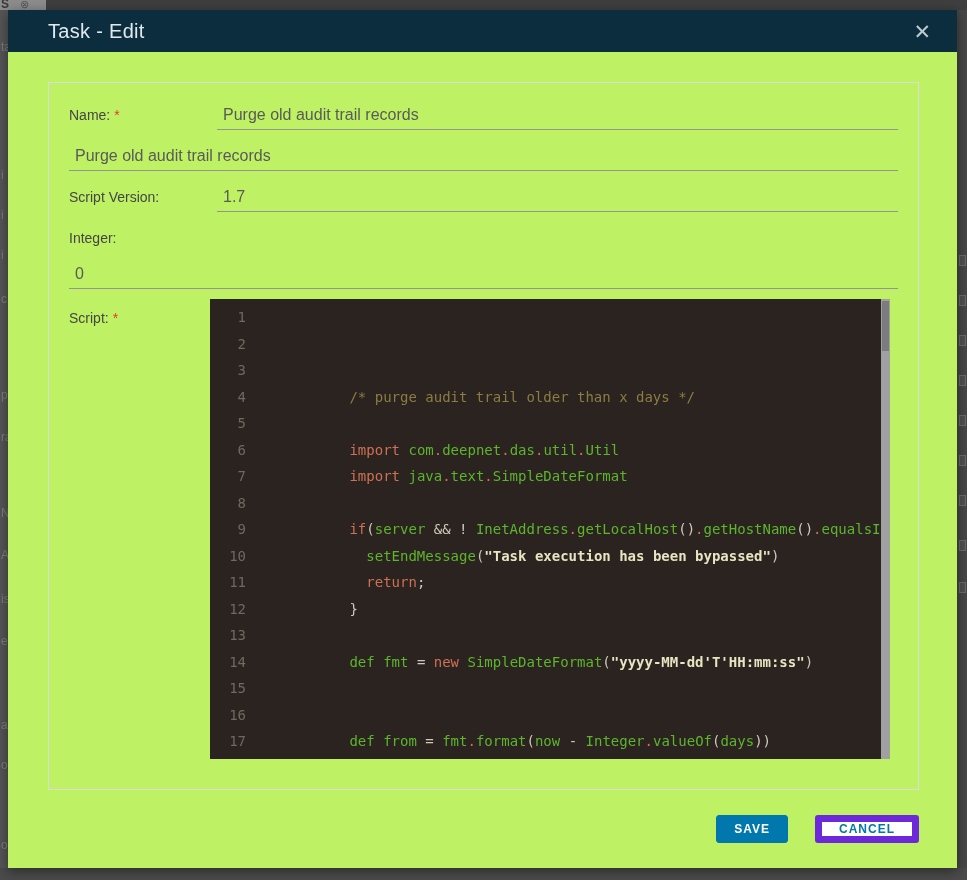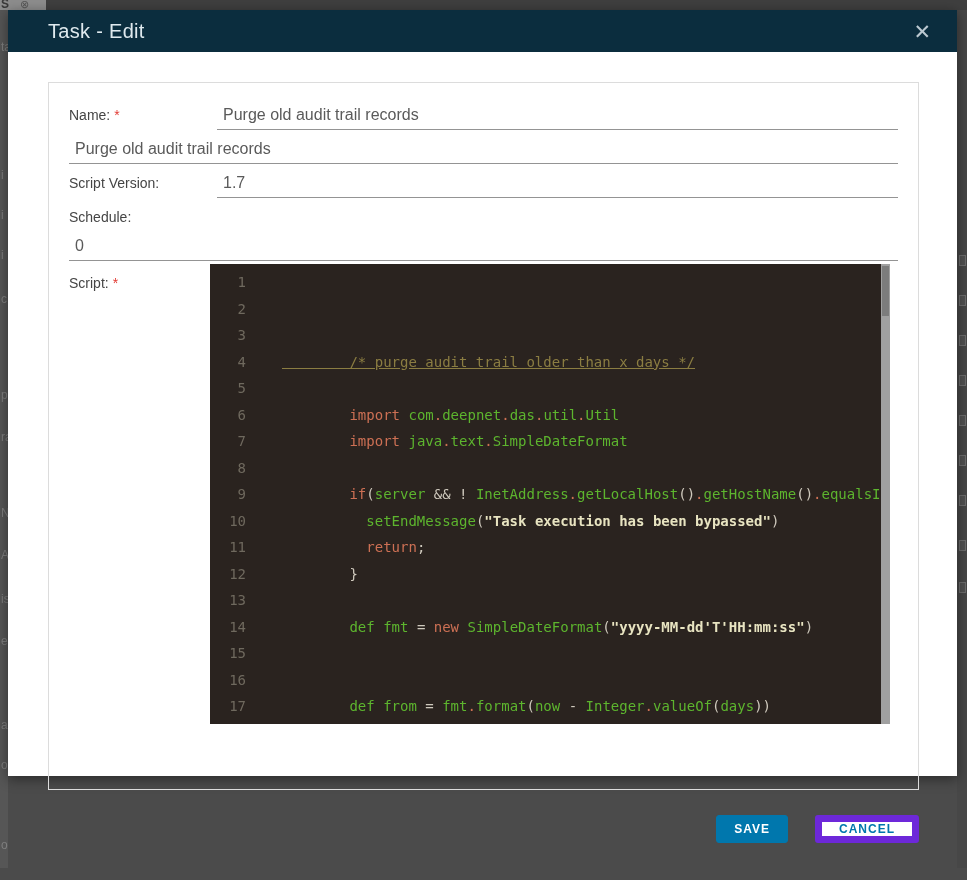--- a/index.html
+++ b/index.html
@@ -10,30 +10,30 @@
   .bg-topstrip { position:absolute; top:0; left:0; width:967px; height:10px; background:#3f3f3f; }
   .bg-topstrip-left { position:absolute; top:0; left:0; width:46px; height:10px; background:#8d8d8d; overflow:hidden; }
   .bg-top-s { position:absolute; top:-3px; left:1px; font-size:12px; color:#3a3a3a; font-weight:bold; }
   .bg-top-x { position:absolute; top:-2px; left:20px; font-size:11px; color:#555; }
   .bg-leftstrip { position:absolute; top:10px; left:0; width:8px; height:858px; background:#565656; overflow:hidden; }
   .bg-rightstrip { position:absolute; top:10px; right:0; width:10px; height:858px; background:#474747; overflow:hidden; }
   .bg-frag { position:absolute; left:1px; font-size:12px; color:#7e7e7e; }
   .bg-notch { position:absolute; left:2px; width:7px; height:11px; border:1px solid #6d6d6d; background:#515151; }
 
   
-  .modal { position:absolute; left:8px; top:10px; width:949px; height:766px; background:#ffffff;
+  .modal { position:absolute; left:8px; top:10px; width:949px; height:858px; background:#bef264;
            box-shadow:0 3px 12px rgba(0,0,0,.45); }
   .modal-header { height:42px; background:#0b2d3e; display:flex; align-items:center; padding:0 26px 0 40px; }
   .modal-title { color:#dfe9ee; font-size:20px; font-weight:300; letter-spacing:.3px; }
   .modal-close { margin-left:auto; color:#bcc9d1; font-size:21px; line-height:1; cursor:pointer; font-weight:300; }
 
   .modal-body { padding:30px 38px 0 40px; }
   .card { border:1px solid #dcdcdc; height:708px; padding:16px 20px 0 20px; }
 
-  .row { display:flex; align-items:flex-start; margin-bottom:3px; }
+  .row { display:flex; align-items:flex-start; margin-bottom:10px; }
   .lbl { width:148px; flex-shrink:0; font-size:14px; color:#454545; padding-top:7px; line-height:19px; }
   .lbl .wrap { display:inline-block; max-width:92px; }
   .req { color:#e23b34; margin-left:4px; }
   .field { flex:1; display:flex; align-items:center; }
   input.uline { width:100%; border:none; border-bottom:1px solid #949494; background:transparent; outline:none;
                 font-family:"Liberation Sans", sans-serif; font-size:16px; color:#5a5a5a; padding:7px 0 5px 6px; }
   .edit-btn { width:46px; height:30px; margin-left:10px; background:#0077ad; border:none; border-radius:3px;
               display:flex; align-items:center; justify-content:center; cursor:pointer; flex-shrink:0; }
   .row-check { margin:9px 0 10px 0; min-height:44px; }
   .checkbox { width:17px; height:17px; background:#0077ad; border-radius:3px; color:#fff; font-size:12px;
@@ -44,21 +44,21 @@
   .editor { width:680px; height:460px; background:#2a231f; position:relative; overflow:hidden; margin-left:-7px;
             font-family:"DejaVu Sans Mono", monospace; font-size:14px; line-height:26.5px; cursor:text; }
   .code { padding-top:5px; }
   .cl { display:flex; white-space:pre; }
   .ln { width:26px; margin-left:10px; text-align:right; color:#6f695e; flex-shrink:0; user-select:none; }
   .ct { margin-left:36px; white-space:pre; }
   .c-pl { color:#cfc9bd; }
   .c-kw { color:#cd7054; }
   .c-id { color:#5db52e; }
   .c-str { color:#e8e4c1; font-weight:bold; }
-  .c-cm { color:#8b7d42;text-decoration:underline; }
+  .c-cm { color:#8b7d42; }
   .editor-scrollbar { position:absolute; top:0; right:0; width:9px; height:100%; background:#a0a0a0; cursor:pointer; }
   .editor-scrollbar .thumb { width:7px; margin:2px auto 0 auto; height:50px; background:#7c7c7c; }
 
   
   .modal-footer { display:flex; justify-content:flex-end; align-items:center; gap:27px; padding:25px 38px 0 0; }
   .btn { height:28px; font-size:12px; font-weight:bold; letter-spacing:1px; border-radius:3px; padding:0 17px;
          font-family:"Liberation Sans", sans-serif; cursor:pointer; }
   .btn-primary { background:#0077ad; color:#fff; border:1px solid #0077ad; }
   .btn-outline { background:#fff; color:#0077ad; border:7px solid #6d28d9; }
 </style>
@@ -128,21 +128,21 @@
         <div class="lbl">
           <span>Script Version:</span>
         </div>
         <div class="field">
           <input class="uline" type="text" value="1.7" style="">
         </div>
       </div>
 
       <div class="row">
         <div class="lbl">
-          <span>Schedule:</span>
+          <span>Integer:</span>
         </div>
       </div>
 
 
       <div class="row">
         <div class="field">
           <input class="uline" type="text" value="0" style="">
         </div>
       </div>
 

